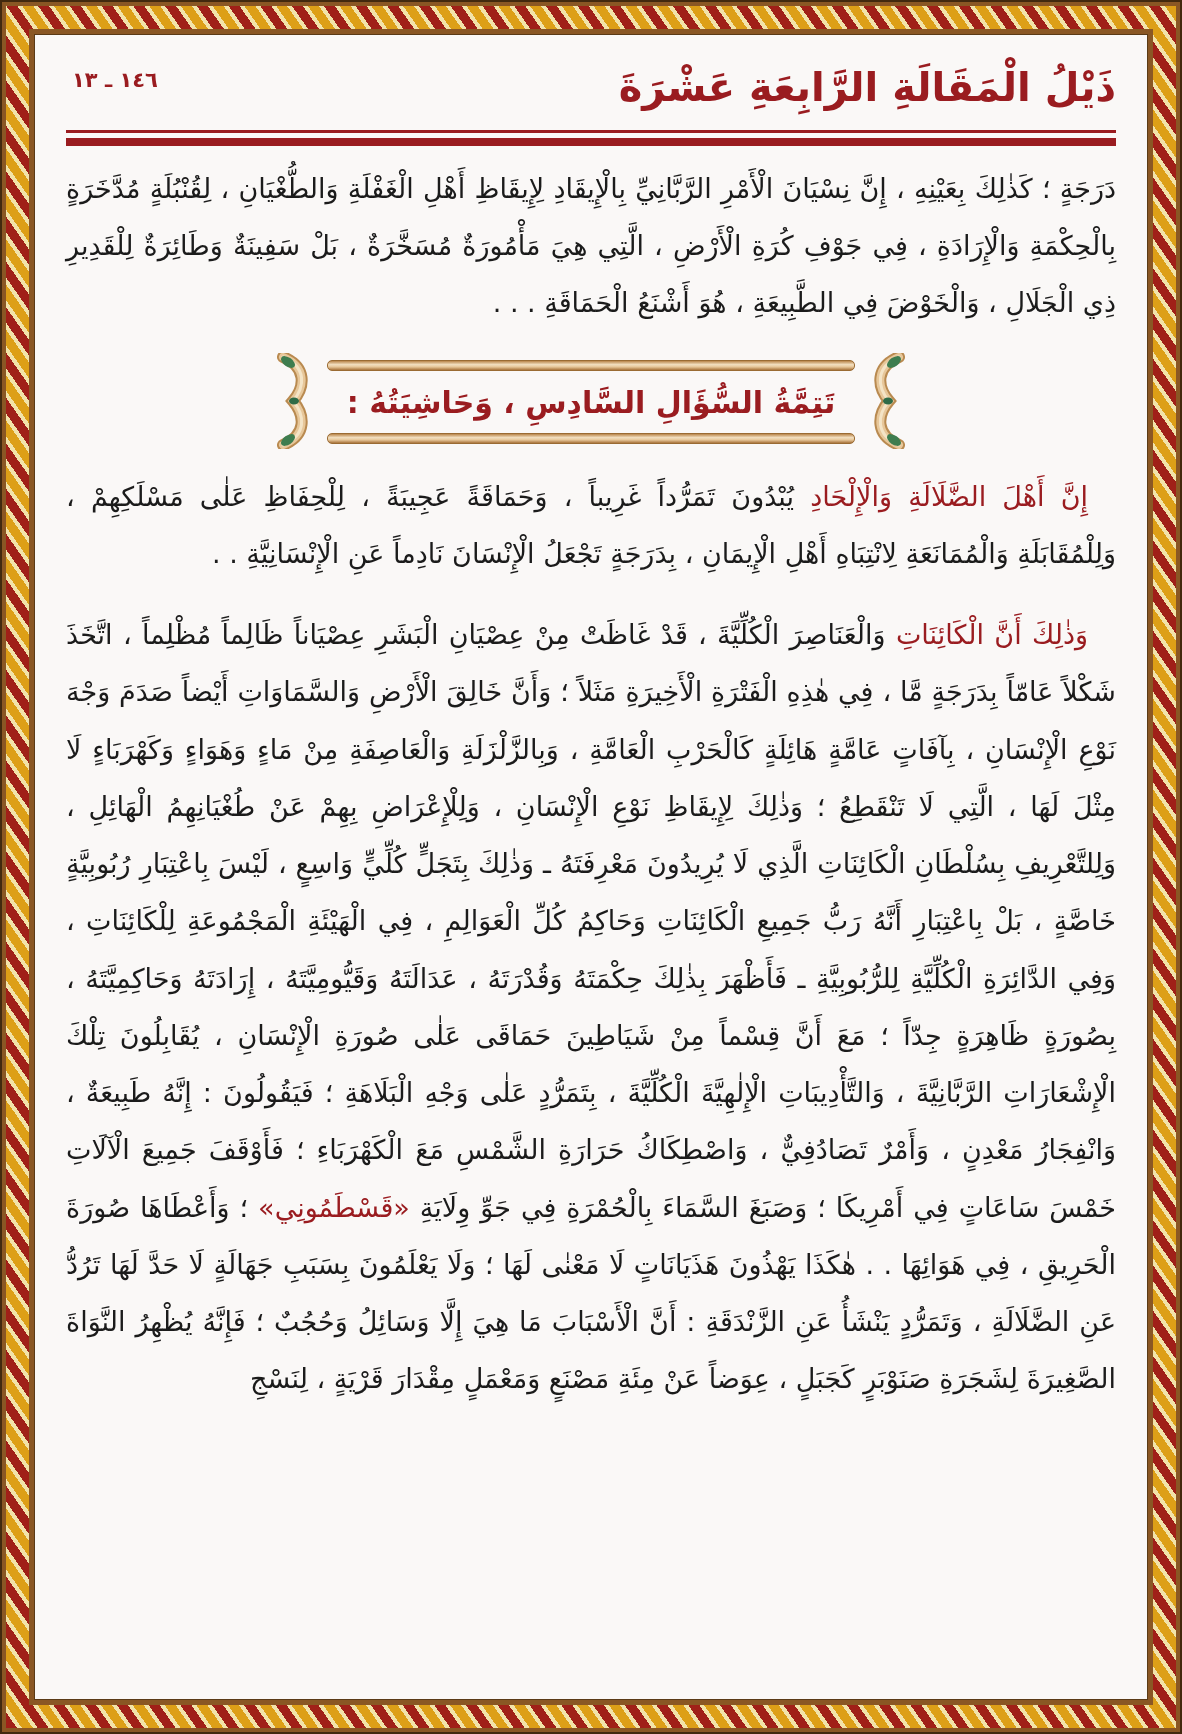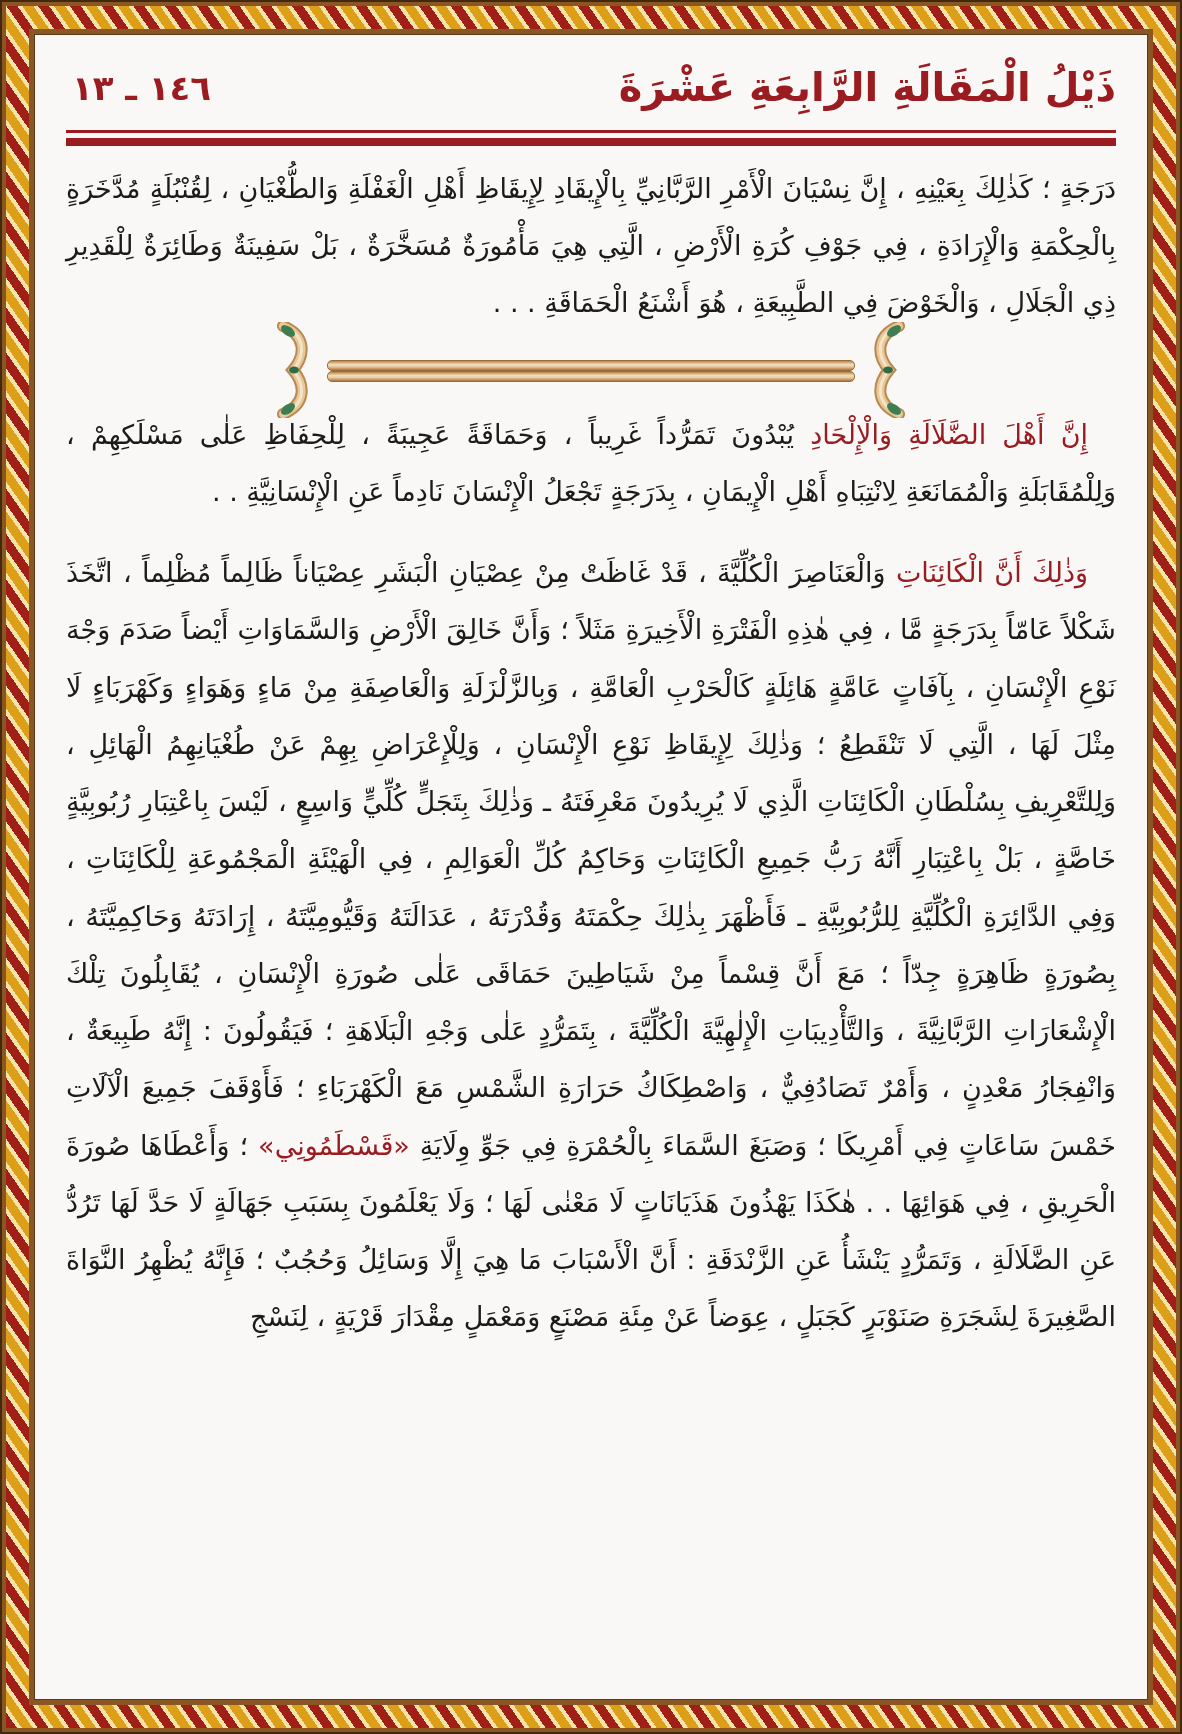--- a/index.html
+++ b/index.html
@@ -34,21 +34,21 @@
   
   .header{position:relative;height:58px;}
   .page-title{
     position:absolute;right:0;left:0;top:0;
     text-align:right;
     color:#9a1c20;font-size:40px;font-weight:bold;
     letter-spacing:0.5px;
   }
   .page-number{
     position:absolute;left:6px;top:4px;
-    color:#9a1c20;font-size:34px;font-weight:bold;
+    color:#9a1c20;font-size:21px;font-weight:bold;
     direction:rtl;
   }
   .header-rule{margin-top:8px;}
   .header-rule .thin{height:3px;background:#9a1c20;}
   .header-rule .thick{height:8px;background:#9a1c20;margin-top:5px;}
   
   .body-text{
     margin-top:14px;
     color:#1b1b1b;
     font-size:27px;
@@ -112,20 +112,21 @@
       <div class="section-heading">
         <svg class="orn orn-right" width="40" height="96" viewBox="0 0 40 96">
           <path d="M34 4 C 10 14, 12 34, 24 48 C 12 62, 10 82, 34 92" fill="none" stroke="#b98a50" stroke-width="12" stroke-linecap="round"></path>
           <path d="M34 4 C 10 14, 12 34, 24 48 C 12 62, 10 82, 34 92" fill="none" stroke="#e7c79a" stroke-width="8" stroke-linecap="round"></path>
           <path d="M34 4 C 10 14, 12 34, 24 48 C 12 62, 10 82, 34 92" fill="none" stroke="#f4e4c6" stroke-width="3" stroke-linecap="round"></path>
           <ellipse cx="29" cy="9" rx="8" ry="4.5" fill="#3e7d4f" transform="rotate(-35 29 9)"></ellipse>
           <ellipse cx="29" cy="87" rx="8" ry="4.5" fill="#3e7d4f" transform="rotate(35 29 87)"></ellipse>
           <ellipse cx="23" cy="48" rx="5" ry="3.5" fill="#2f6b47"></ellipse>
         </svg>
         <div class="heading-bar"></div>
+        <div class="heading-text">تَتِمَّةُ السُّؤَالِ السَّادِسِ ، وَحَاشِيَتُهُ :</div>
         <div class="heading-bar"></div>
         <svg class="orn orn-left" width="40" height="96" viewBox="0 0 40 96">
           <path d="M34 4 C 10 14, 12 34, 24 48 C 12 62, 10 82, 34 92" fill="none" stroke="#b98a50" stroke-width="12" stroke-linecap="round"></path>
           <path d="M34 4 C 10 14, 12 34, 24 48 C 12 62, 10 82, 34 92" fill="none" stroke="#e7c79a" stroke-width="8" stroke-linecap="round"></path>
           <path d="M34 4 C 10 14, 12 34, 24 48 C 12 62, 10 82, 34 92" fill="none" stroke="#f4e4c6" stroke-width="3" stroke-linecap="round"></path>
           <ellipse cx="29" cy="9" rx="8" ry="4.5" fill="#3e7d4f" transform="rotate(-35 29 9)"></ellipse>
           <ellipse cx="29" cy="87" rx="8" ry="4.5" fill="#3e7d4f" transform="rotate(35 29 87)"></ellipse>
           <ellipse cx="23" cy="48" rx="5" ry="3.5" fill="#2f6b47"></ellipse>
         </svg>
       </div>

